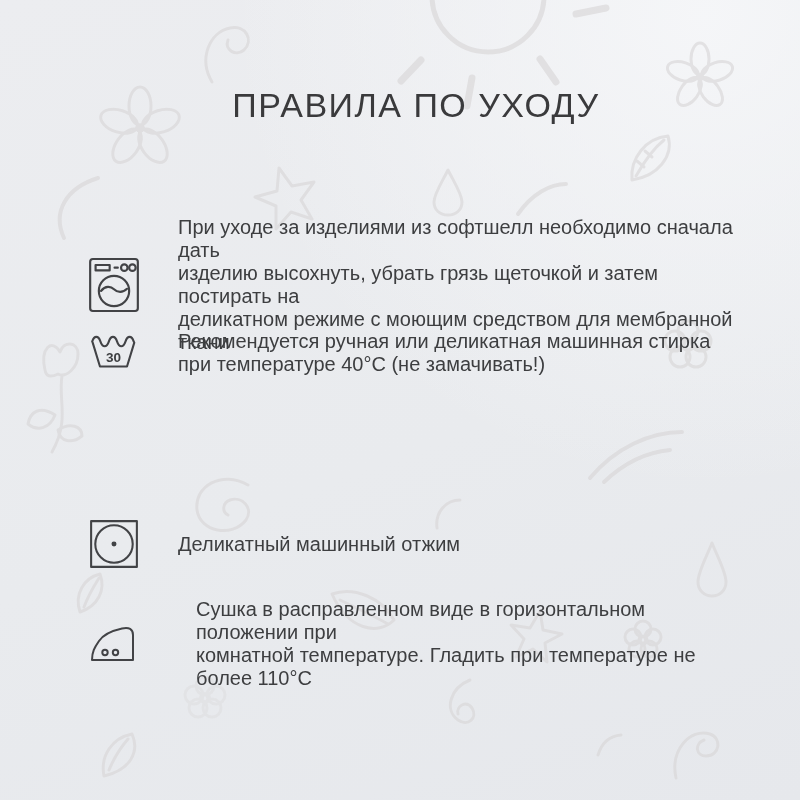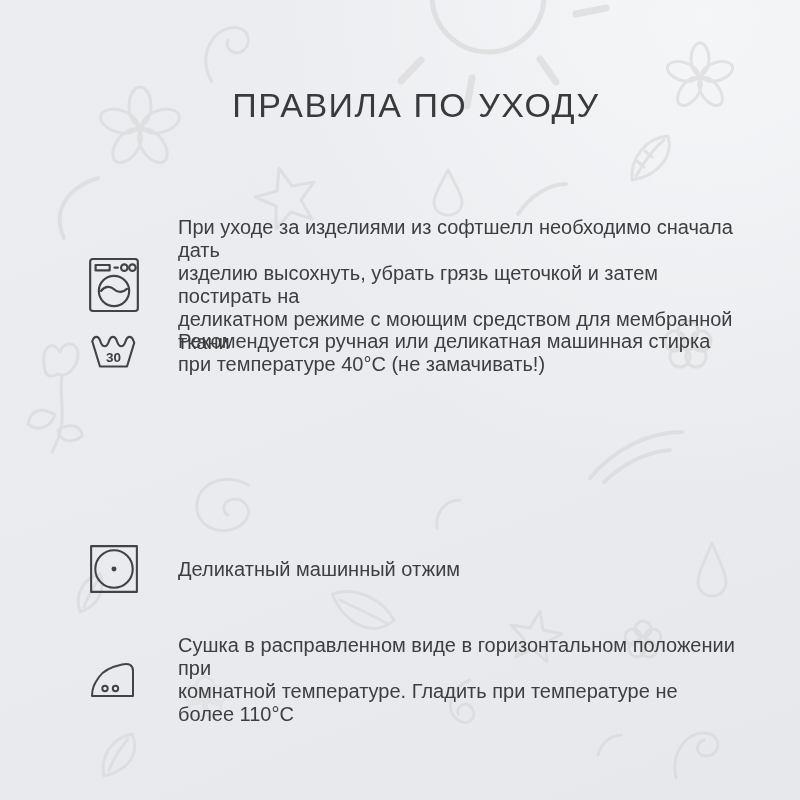--- a/index.html
+++ b/index.html
@@ -28,22 +28,22 @@
     flex:0 0 54px;width:54px;display:flex;justify-content:flex-start;align-items:flex-start;
   }
   .row .text{
     margin-left:36px;width:560px;
     font-size:20px;line-height:23px;color:#3d3e40;
     white-space:pre-line;
   }
   .row-1{top:216px;}
   .row-2{top:330px;}
   .row-3{top:436px;}
-  .row-4{top:542px;}
-  .row-5{top:634px;}
+  .row-4{top:517px;}
+  .row-5{top:598px;gap:18px;}
   .careicon{stroke:#424346;fill:none;stroke-width:2;stroke-linecap:round;stroke-linejoin:round;}
   .careicon text{stroke:none;fill:#3d3e40;font-weight:bold;font-family:"Liberation Sans",sans-serif;}
 </style>
 </head>
 <body>
 
 <div class="page">
 
   <svg class="doodles" viewBox="0 0 800 800" stroke="#d8d6d7" fill="none" stroke-linecap="round" stroke-linejoin="round" opacity="0.62">
 

